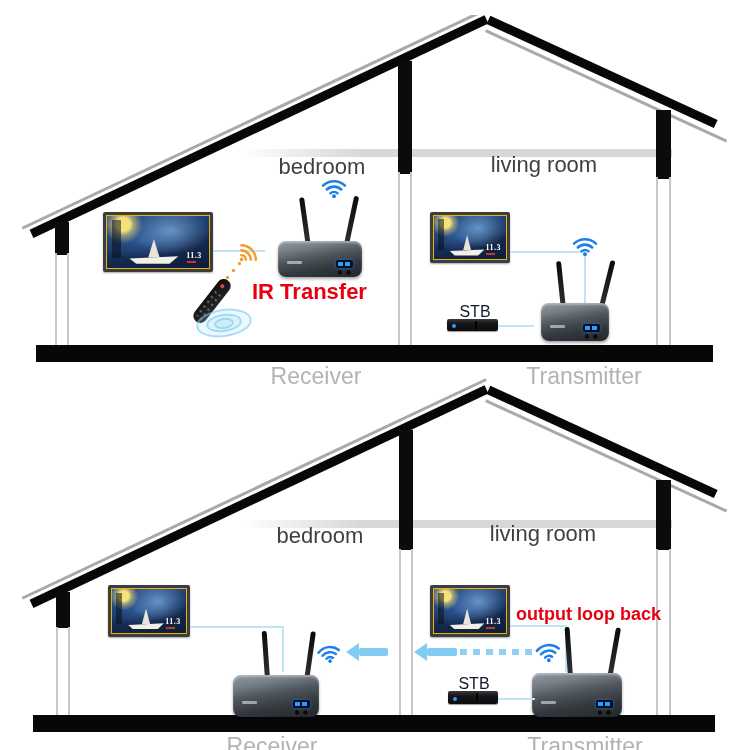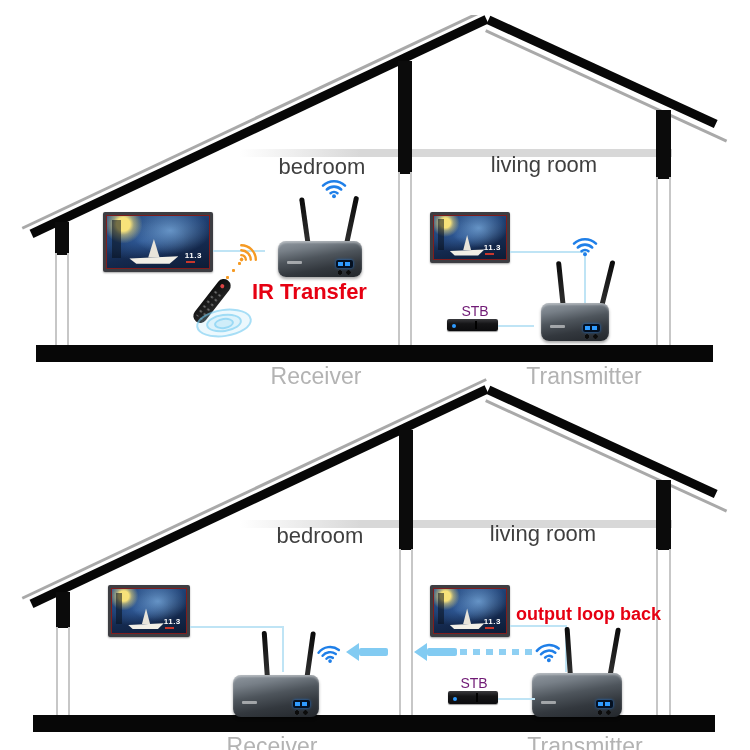--- a/index.html
+++ b/index.html
@@ -16,25 +16,25 @@
   .wall-l{position:absolute;border-left:2px solid #c7c7c7;border-right:2px solid #c7c7c7;}
   .floor{position:absolute;background:#070707;}
   .ceil{position:absolute;background:linear-gradient(to right,rgba(216,216,216,0),#d8d8d8 28%);}
 
   
   .room-label{position:absolute;font-size:22px;line-height:1;color:#3f3f3f;
               transform:translateX(-50%);white-space:nowrap;}
   .caption{position:absolute;font-size:23px;line-height:1;color:#b3b3b3;
            transform:translateX(-50%);white-space:nowrap;}
   .red-label{position:absolute;font-weight:700;color:#e60012;white-space:nowrap;line-height:1;}
-  .stb-label{position:absolute;font-size:14px;color:#701a75;transform:translateX(-50%);line-height:1;}
-
-  
-  .tv{position:absolute;background:#7f1d1d;border:3px solid #3c3d42;border-radius:2px;
-      box-shadow:0 1px 2px rgba(0,0,0,.35);}
+  .stb-label{position:absolute;font-size:16px;color:#0f172a;transform:translateX(-50%);line-height:1;}
+
+  
+  .tv{position:absolute;background:#eab308;border:3px solid #3c3d42;border-radius:2px;
+      box-shadow:0 1px 2px rgba(0,0,0,.35);font-family:Liberation Serif, serif;}
   .screen{position:absolute;inset:1px;overflow:hidden;
     background-image:
       radial-gradient(circle at 16% 16%, #f7e27a 0, #f7e27a 7%, rgba(247,226,122,.55) 11%, rgba(247,226,122,0) 20%),
       radial-gradient(ellipse at 62% 28%, rgba(125,175,225,.75) 0, rgba(125,175,225,0) 45%),
       radial-gradient(ellipse at 35% 48%, rgba(60,110,180,.6) 0, rgba(60,110,180,0) 50%),
       linear-gradient(168deg,#2c5590 0%,#1d3d6f 35%,#14294e 65%,#0d1c36 100%);}
   .tv-strip{position:absolute;left:5%;top:8%;width:9%;height:72%;background:rgba(10,16,28,.55);}
   .boat-sail{position:absolute;left:38%;bottom:20%;width:16%;height:36%;background:#e8e4da;
              clip-path:polygon(15% 100%,50% 0,85% 100%);}
   .boat-hull{position:absolute;left:22%;bottom:8%;width:48%;height:16%;background:#f2efe6;

